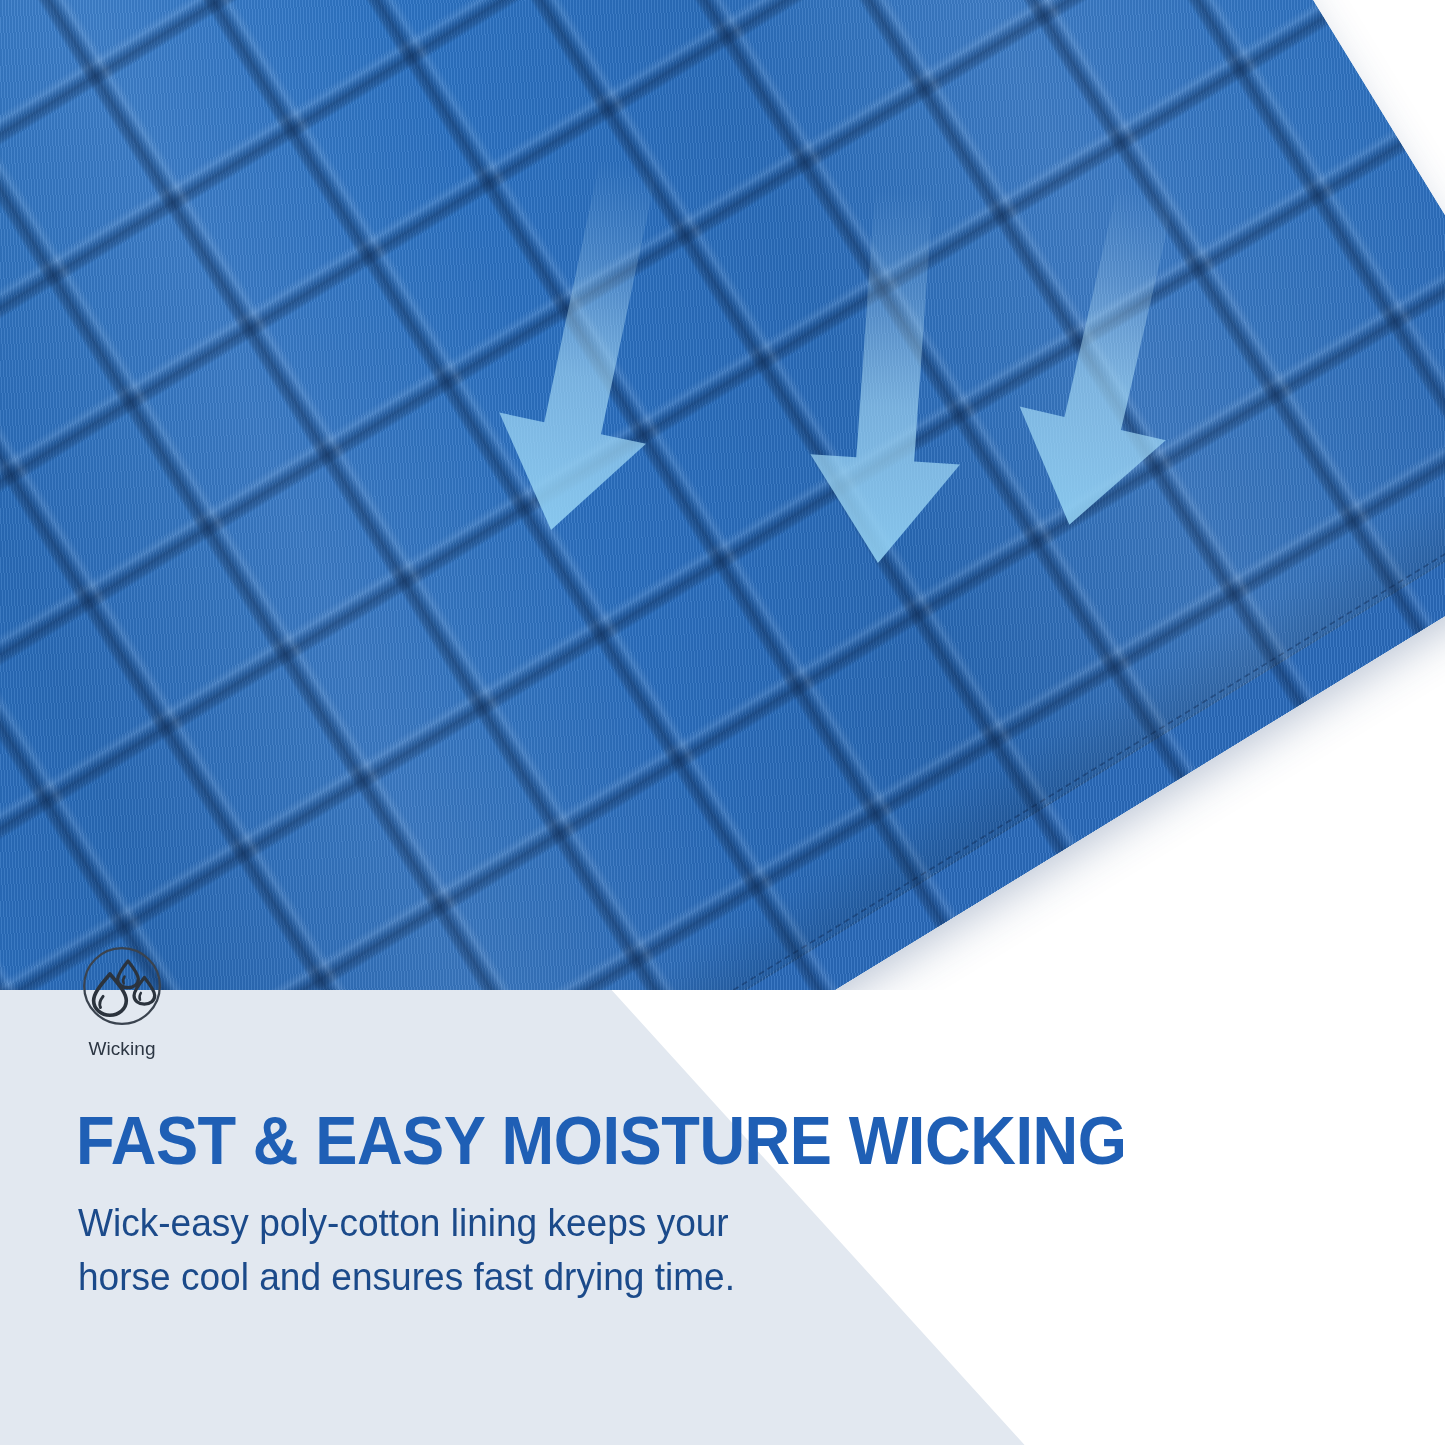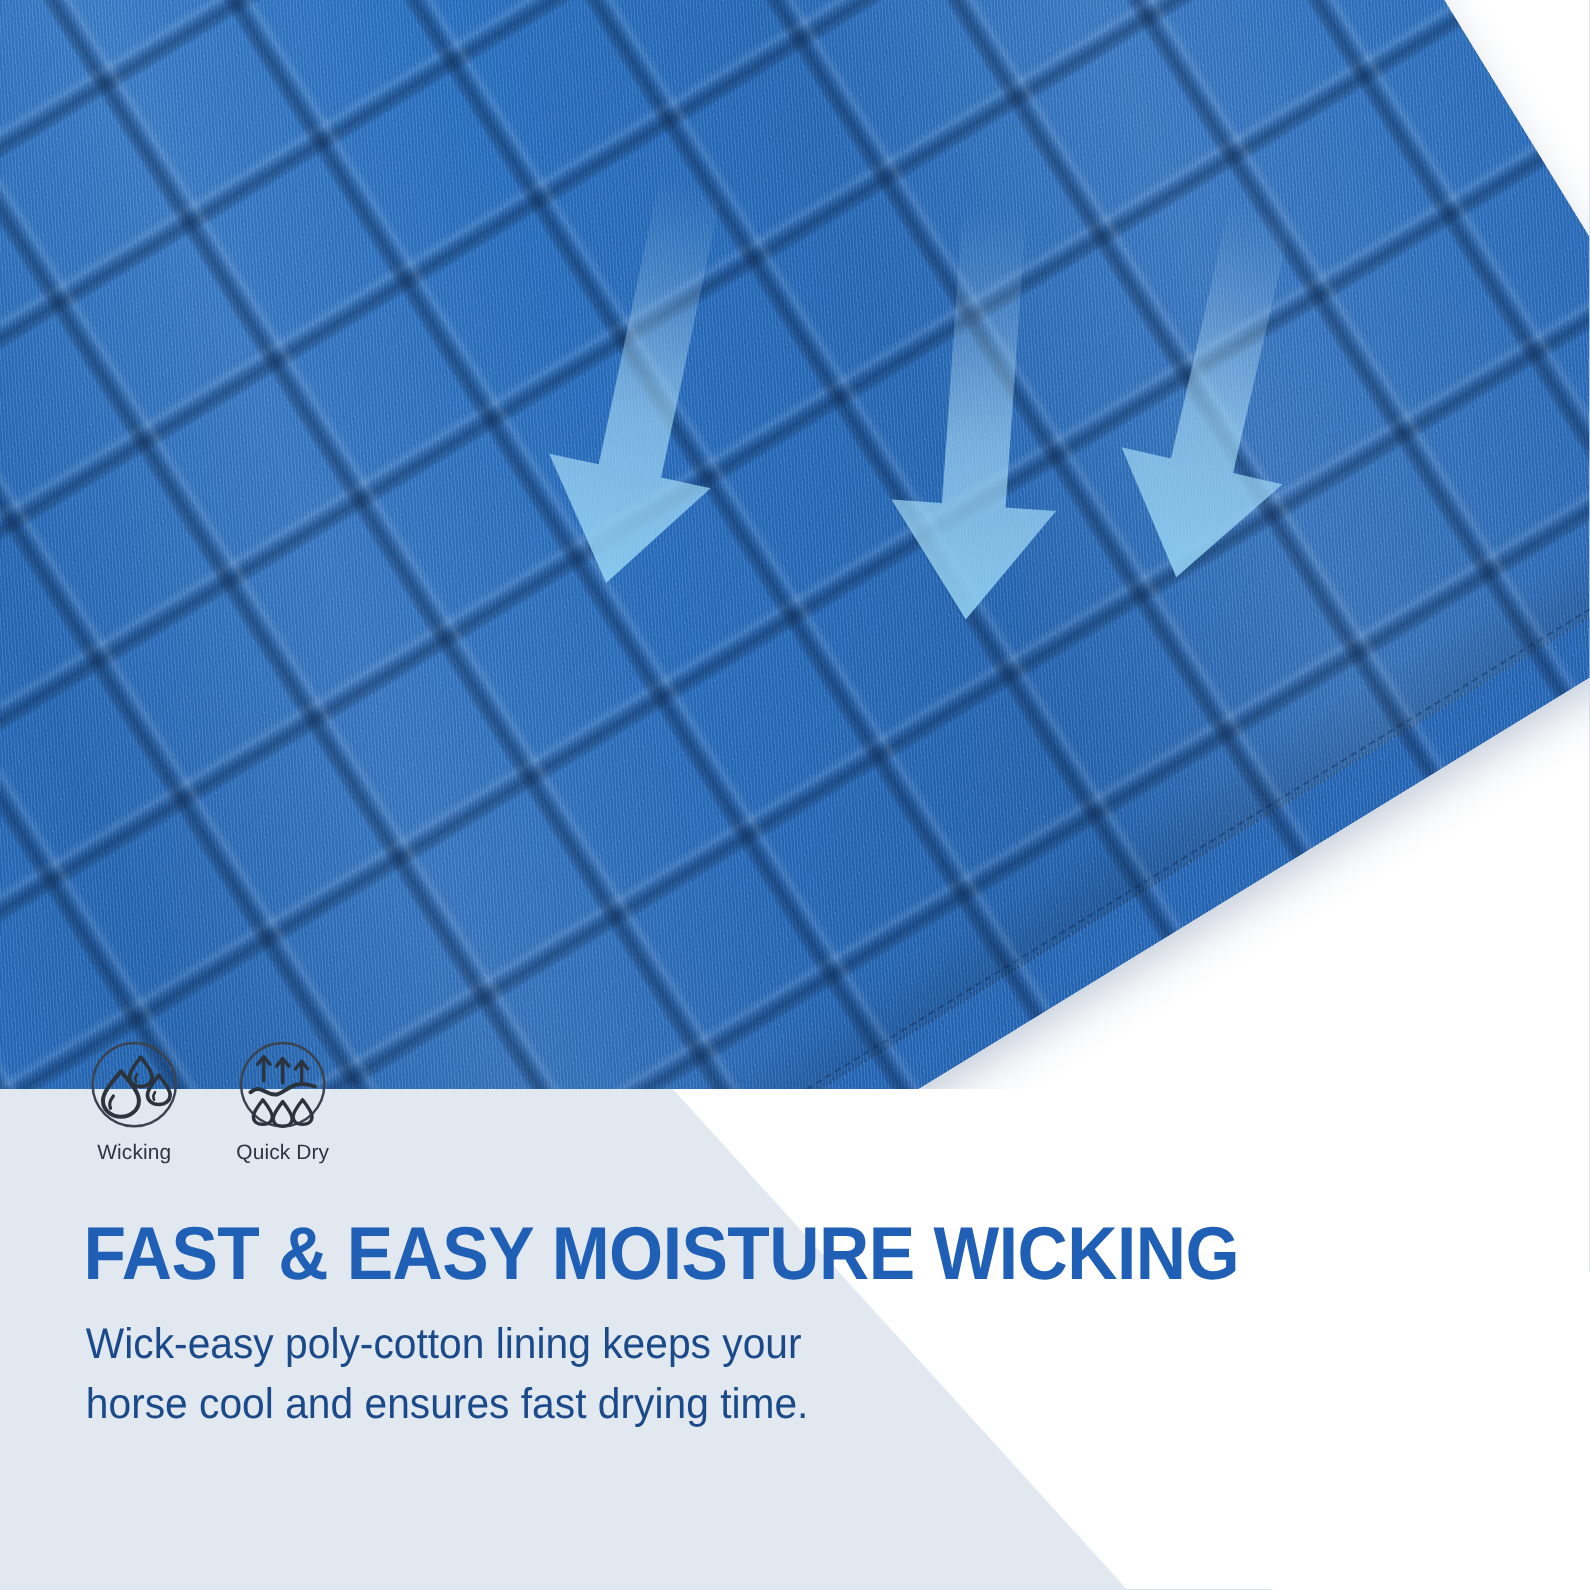--- a/index.html
+++ b/index.html
@@ -150,21 +150,21 @@
     width: 1445px; height: 990px;
     pointer-events: none;
   }
 
   
   .icon-row {
     position: absolute;
     left: 74px;
     top: 943px;
     display: flex;
-    gap: 39px;
+    gap: 26px;
   }
   .icon-cell {
     width: 96px;
     display: flex;
     flex-direction: column;
     align-items: center;
   }
   .icon-circle { width: 86px; height: 86px; }
   .icon-label {
     margin-top: 9px;
@@ -252,43 +252,20 @@
 
         <path d="M 57 21 C 65 31 69 37 69 42 C 69 48 64 52 57 52 C 50 52 45 48 45 42 C 45 37 49 31 57 21 Z" fill="none" stroke="#2b333d" stroke-width="3.8" stroke-linejoin="round"></path>
         <path d="M 53 39 C 51 42 51 45 52 47" fill="none" stroke="#2b333d" stroke-width="2.8" stroke-linecap="round"></path>
 
         <path d="M 76 40 C 84 50 88 56 88 61 C 88 67 83 71 76 71 C 69 71 64 67 64 61 C 64 56 68 50 76 40 Z" fill="none" stroke="#2b333d" stroke-width="3.8" stroke-linejoin="round"></path>
         <path d="M 72 58 C 70 61 70 64 71 66" fill="none" stroke="#2b333d" stroke-width="2.8" stroke-linecap="round"></path>
       </svg>
       <div class="icon-label">Wicking</div>
     </div>
 
-    <div class="icon-cell">
-      <svg class="icon-circle" viewBox="0 0 100 100">
-        <circle cx="50" cy="50" r="44" fill="none" stroke="#3a434f" stroke-width="2.6"></circle>
-
-        <g stroke="#2b333d" stroke-width="3.6" stroke-linecap="round" stroke-linejoin="round" fill="none">
-          <path d="M 30 46 L 30 21"></path>
-            <path d="M 23.5 28.5 L 30 20.5 L 36.5 28.5"></path>
-          <path d="M 50 48 L 50 23"></path>
-            <path d="M 43.5 30.5 L 50 22.5 L 56.5 30.5"></path>
-          <path d="M 70 50 L 70 26"></path>
-            <path d="M 63.5 33.5 L 70 25.5 L 76.5 33.5"></path>
-        </g>
-
-        <path d="M 16 58 C 27 48 34 64 45 60 C 56 56 62 44 84 52" fill="none" stroke="#2b333d" stroke-width="4.2" stroke-linecap="round"></path>
-
-        <g fill="none" stroke="#2b333d" stroke-width="3.6" stroke-linejoin="round">
-          <path d="M 29 66 C 36 75 39 80 39 84 C 39 89 35 92 29 92 C 23 92 19 89 19 84 C 19 80 22 75 29 66 Z"></path>
-          <path d="M 50 68 C 57 77 60 82 60 86 C 60 91 56 94 50 94 C 44 94 40 91 40 86 C 40 82 43 77 50 68 Z"></path>
-          <path d="M 71 66 C 78 75 81 80 81 84 C 81 89 77 92 71 92 C 65 92 61 89 61 84 C 61 80 64 75 71 66 Z"></path>
-        </g>
-      </svg>
-      <div class="icon-label">Quick Dry</div>
-    </div>
 
   </div>
 
   <div class="headline">FAST &amp; EASY MOISTURE WICKING</div>
 
   <div class="subcopy">Wick-easy poly-cotton lining keeps your horse cool and ensures fast drying time.</div>
 
 </div>
 
 </body></html>

